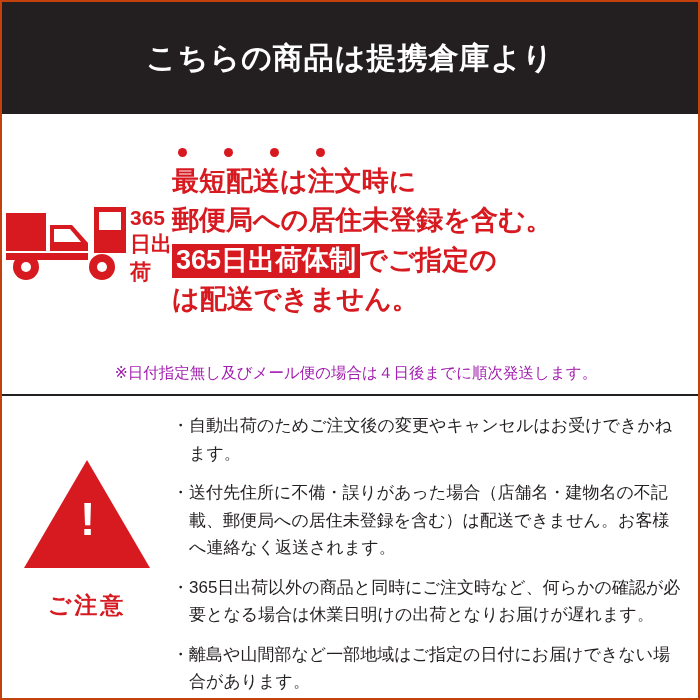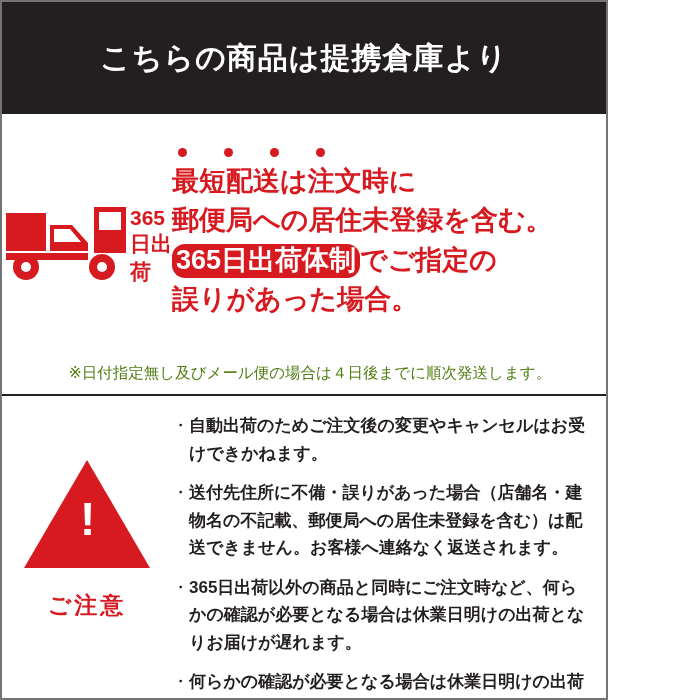--- a/index.html
+++ b/index.html
@@ -4,25 +4,25 @@
 <style>
   html, body {
     margin: 0;
     padding: 0;
     background: #ffffff;
   }
   body {
     font-family: "Liberation Sans", "DejaVu Sans", sans-serif;
   }
   #banner {
-    width: 608px;
+    width: 700px;
     height: 700px;
     box-sizing: border-box;
     background: #ffffff;
-    border: 2px solid #737373;
+    border: 2px solid #c2410c;
     position: relative;
     overflow: hidden;
     display: flex;
     flex-direction: column;
   }
 
   
   .header {
     background: #231f20;
     color: #ffffff;
@@ -105,26 +105,25 @@
     width: 9px;
     height: 9px;
     border-radius: 50%;
     background: #d71920;
     display: block;
   }
   .hl {
     background: #d71920;
     color: #ffffff;
     padding: 1px 4px 3px 4px;
-    border-radius: 13px;
   }
   .note {
     flex: 0 0 auto;
     text-align: center;
-    color: #4d7c0f;
+    color: #a21caf;
     font-size: 15.5px;
     padding: 6px 0 10px 12px;
     white-space: nowrap;
   }
 
   
   .caution {
     flex: 1 1 auto;
     display: flex;
     padding: 12px 0 0 0;
@@ -175,21 +174,20 @@
     line-height: 1.62;
     margin-bottom: 12px;
   }
   .bullet .dot {
     flex: 0 0 16px;
     font-size: 17px;
     line-height: 1.62;
   }
   .bullet .txt {
     flex: 1 1 auto;
-    font-weight: bold;
   }
 </style>
 </head>
 <body>
 
 <div id="banner">
 
   <div class="header">
     <div class="header-line">こちらの商品は提携倉庫より</div>
   </div>
@@ -232,21 +230,21 @@
               <i style="left:46px"></i>
               <i style="left:92px"></i>
               <i style="left:138px"></i>
           </span>
           <span>最短配送は注文時に</span>
         </div>
         <div class="msg-line">郵便局への居住未登録を含む。</div>
         <div class="msg-line">
           <span class="hl">365日出荷体制</span><span>でご指定の</span>
         </div>
-        <div class="msg-line">誤りがあった場合。</div>
+        <div class="msg-line">は配送できません。</div>
       </div>
 
     </div>
     <div class="note">※日付指定無し及びメール便の場合は４日後までに順次発送します。</div>
   </div>
 
   <div class="caution">
     <div class="caution-left">
       <div class="warn-tri">
         <div class="warn-bang">!</div>
@@ -265,19 +263,19 @@
         <span class="txt">送付先住所に不備・誤りがあった場合（店舗名・建物名の不記載、郵便局への居住未登録を含む）は配送できません。お客様へ連絡なく返送されます。</span>
       </div>
 
       <div class="bullet">
         <span class="dot">・</span>
         <span class="txt">365日出荷以外の商品と同時にご注文時など、何らかの確認が必要となる場合は休業日明けの出荷となりお届けが遅れます。</span>
       </div>
 
       <div class="bullet">
         <span class="dot">・</span>
-        <span class="txt">何らかの確認が必要となる場合は休業日明けの出荷となりお届けが遅れます。</span>
+        <span class="txt">離島や山間部など一部地域はご指定の日付にお届けできない場合があります。</span>
       </div>
 
     </div>
   </div>
 
 </div>
 
 </body></html>

